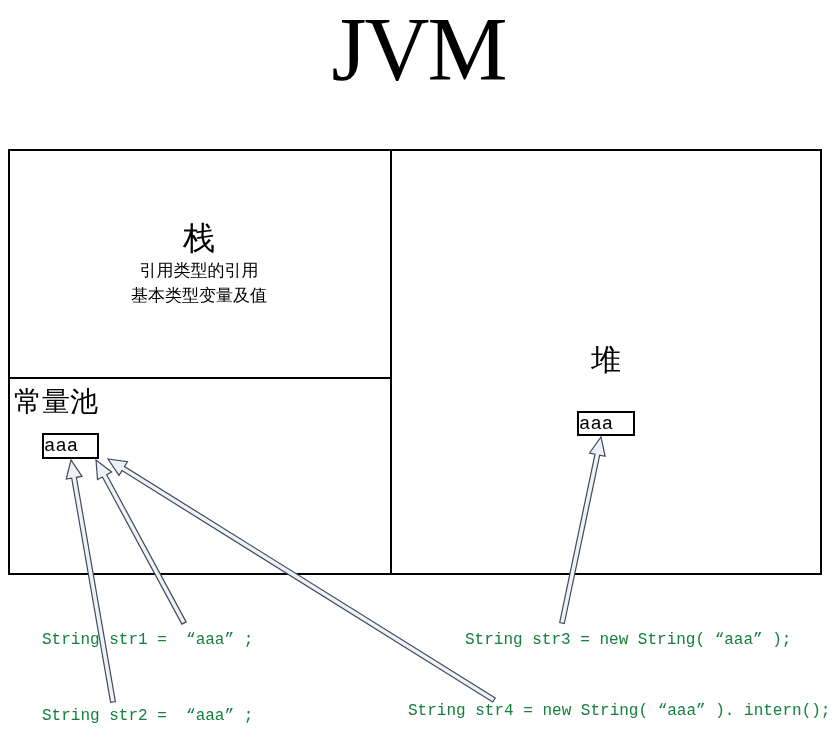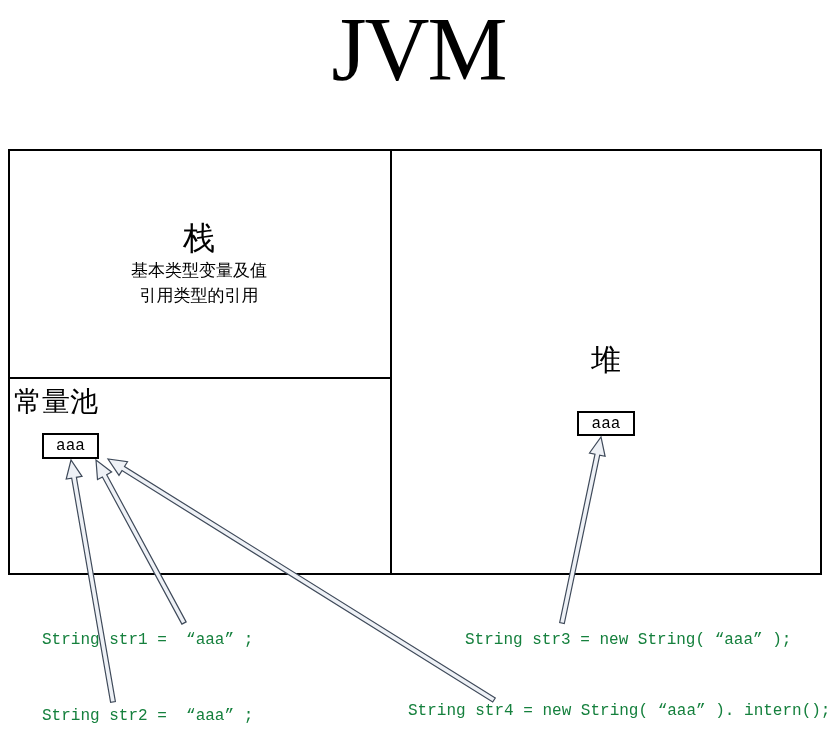--- a/index.html
+++ b/index.html
@@ -61,23 +61,23 @@
     width: 432px;
     text-align: center;
     font-size: 30px;
   }
   .value-box {
     position: absolute;
     border: 2px solid #000;
     box-sizing: border-box;
     display: flex;
     align-items: center;
-    justify-content: center;
+    justify-content: flex-start;
     font-family: "Liberation Mono", monospace;
-    font-size: 16px;
+    font-size: 19px;
     background: #fff;
   }
   .pool-value-box { left: 42px; top: 433px; width: 57px; height: 26px; }
   .heap-value-box { left: 577px; top: 411px; width: 58px; height: 25px; }
   .code {
     position: absolute;
     font-family: "Liberation Mono", monospace;
     font-size: 16px;
     white-space: pre;
     color: #15803d;
@@ -110,22 +110,22 @@
 <div class="canvas">
 
   <div class="title">JVM</div>
 
   <div class="outer-rect"></div>
   <div class="v-divider"></div>
   <div class="h-divider"></div>
 
   <div class="stack-text">
     <div class="stack-label">栈</div>
+    <div class="stack-sub">引用类型的引用</div>
     <div class="stack-sub">基本类型变量及值</div>
-    <div class="stack-sub">引用类型的引用</div>
   </div>
 
   <div class="pool-label">常量池</div>
   <div class="value-box pool-value-box">
     <span>aaa</span>
   </div>
 
   <div class="heap-label">堆</div>
   <div class="value-box heap-value-box">
     <span>aaa</span>

